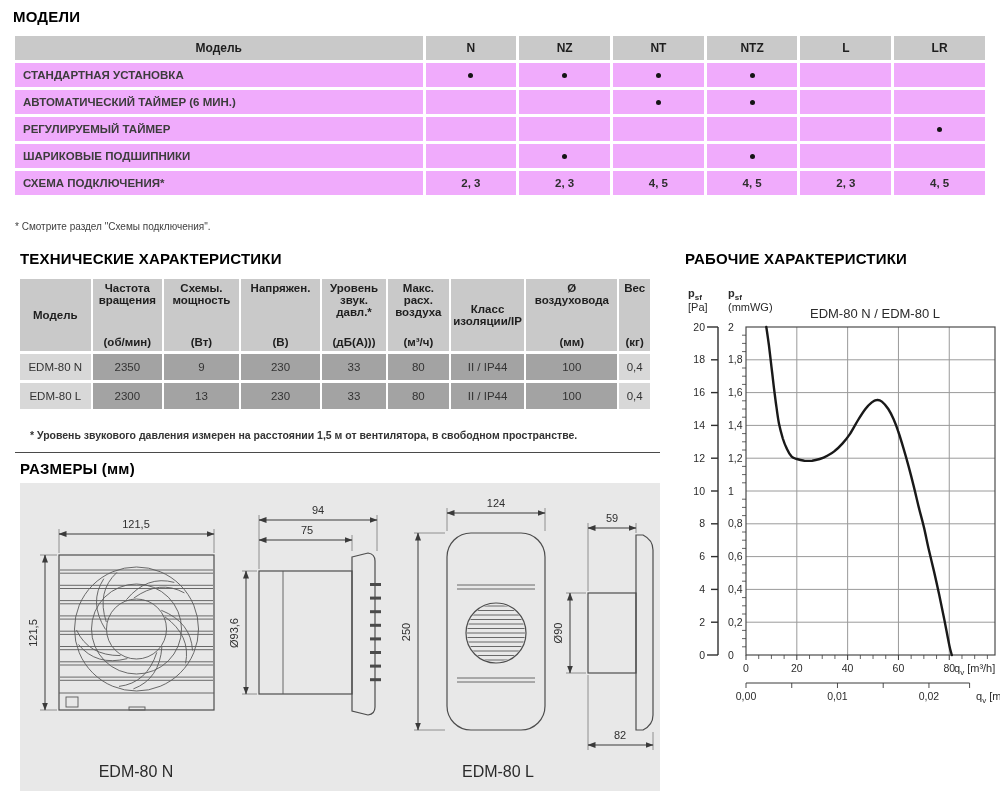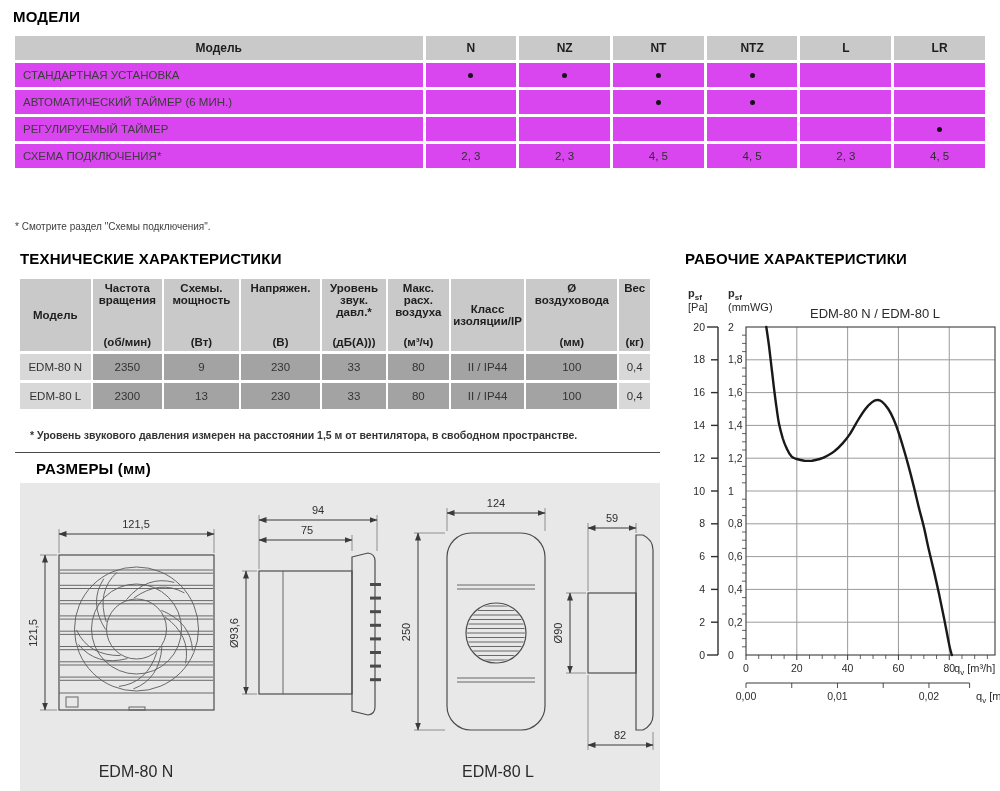--- a/index.html
+++ b/index.html
@@ -10,21 +10,21 @@
   .sec-title{
     position:absolute;margin:0;font-size:15px;font-weight:700;color:#000000;
     letter-spacing:.2px;
   }
   
   table{border-collapse:separate;position:absolute;table-layout:fixed;}
   #models-table{left:12px;top:33px;width:976px;border-spacing:3px 3px;}
   #models-table th{
     background:#c9c9c9;font-size:12px;font-weight:700;height:24px;color:#1e1e1e;padding:0 4px;
   }
-  #models-table td{background:#d946ef;font-size:11.5px;height:22px;color:#3c3c3c;}
+  #models-table td{background:#f0abfc;font-size:11.5px;height:22px;color:#3c3c3c;font-weight:bold;}
   #models-table td.rowlabel{text-align:left;padding-left:8px;}
   #models-table td.val{text-align:center;color:#2e2e2e;}
   .dot{display:inline-block;width:5px;height:5px;border-radius:50%;background:#141414;vertical-align:middle;}
   .footnote{position:absolute;font-size:10px;color:#3f3f3f;margin:0;}
   .footnote.bold{font-weight:700;font-size:10.5px;color:#333;}
   
   #tech-table{left:18px;top:276px;width:634px;border-spacing:2px 3px;}
   #tech-table th{background:#c9c9c9;height:66px;padding:3px 5px;font-size:11.5px;font-weight:700;color:#1e1e1e;vertical-align:top;}
   #tech-table th .hwrap{display:flex;flex-direction:column;justify-content:space-between;height:100%;align-items:center;}
   #tech-table th .hwrap.center{justify-content:center;}
@@ -93,20 +93,29 @@
       <tr>
         <td class="rowlabel">РЕГУЛИРУЕМЫЙ ТАЙМЕР</td>
         <td class="val"></td>
         <td class="val"></td>
         <td class="val"></td>
         <td class="val"></td>
         <td class="val"></td>
         <td class="val"><span class="dot"></span></td>
       </tr>
       <tr>
+        <td class="rowlabel">ШАРИКОВЫЕ ПОДШИПНИКИ</td>
+        <td class="val"></td>
+        <td class="val"><span class="dot"></span></td>
+        <td class="val"></td>
+        <td class="val"><span class="dot"></span></td>
+        <td class="val"></td>
+        <td class="val"></td>
+      </tr>
+      <tr>
         <td class="rowlabel">СХЕМА ПОДКЛЮЧЕНИЯ*</td>
         <td class="val">2, 3</td>
         <td class="val">2, 3</td>
         <td class="val">4, 5</td>
         <td class="val">4, 5</td>
         <td class="val">2, 3</td>
         <td class="val">4, 5</td>
       </tr>
     </tbody>
 </table>
@@ -202,21 +211,21 @@
         <td class="clight">80</td>
         <td class="clight">II / IP44</td>
         <td class="clight">100</td>
         <td class="cdark">0,4</td>
       </tr>
     </tbody>
 </table>
 <p class="footnote bold" style="left:30px;top:429px;">* Уровень звукового давления измерен на расстоянии 1,5 м от вентилятора, в свободном пространстве.</p>
 
 <div class="divider"></div>
-<h2 class="sec-title" style="left:20px;top:460px;margin-left:16px;">РАЗМЕРЫ (мм)</h2>
+<h2 class="sec-title" style="left:20px;top:460px;">РАЗМЕРЫ (мм)</h2>
 <div id="dims-panel">
   <svg id="dims-svg" viewBox="0 0 640 308" width="640" height="308">
     <defs>
       <marker id="ah" viewBox="0 0 8 6" refX="7.5" refY="3" markerWidth="8" markerHeight="6" orient="auto-start-reverse">
         <path d="M0,0 L8,3 L0,6 Z" fill="#3a3a3a"></path>
       </marker>
       <clipPath id="lcirc">
           <circle cx="476" cy="150" r="29"></circle>
         </clipPath>
     </defs>

